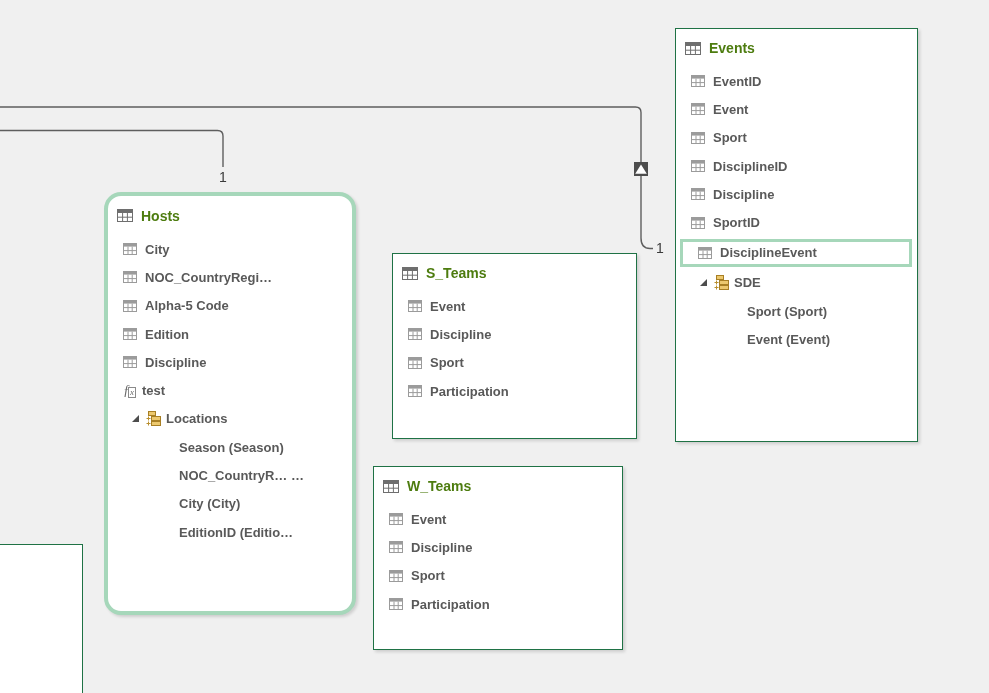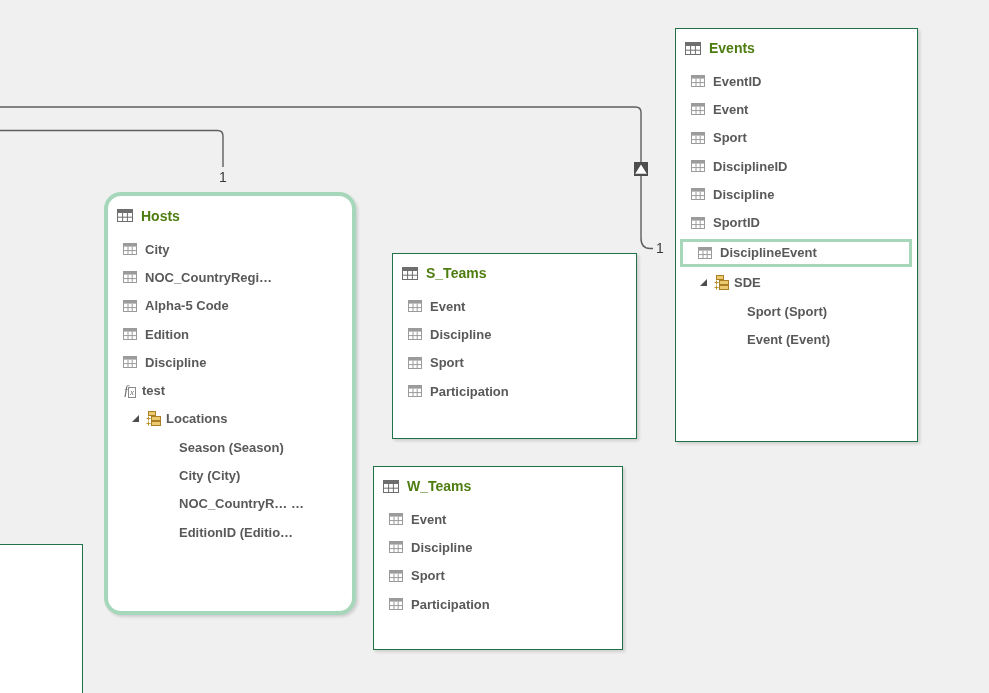--- a/index.html
+++ b/index.html
@@ -189,24 +189,24 @@
       <span class="tri"></span>
       <svg class="ic" width="16" height="15">
           <use href="#sym-hier"></use>
         </svg>
       <span class="flabel">Locations</span>
     </div>
     <div class="crow">
       <span class="flabel">Season (Season)</span>
     </div>
     <div class="crow">
+      <span class="flabel">NOC_CountryR… …</span>
+    </div>
+    <div class="crow">
       <span class="flabel">City (City)</span>
-    </div>
-    <div class="crow">
-      <span class="flabel">NOC_CountryR… …</span>
     </div>
     <div class="crow">
       <span class="flabel">EditionID (Editio…</span>
     </div>
   </div>
 
   <div class="tbl" style="left:392px; top:253px; width:243px; height:184px;">
     <div class="tbl-header">
       <svg class="ic" width="16" height="13">
           <use href="#sym-tbl"></use>

